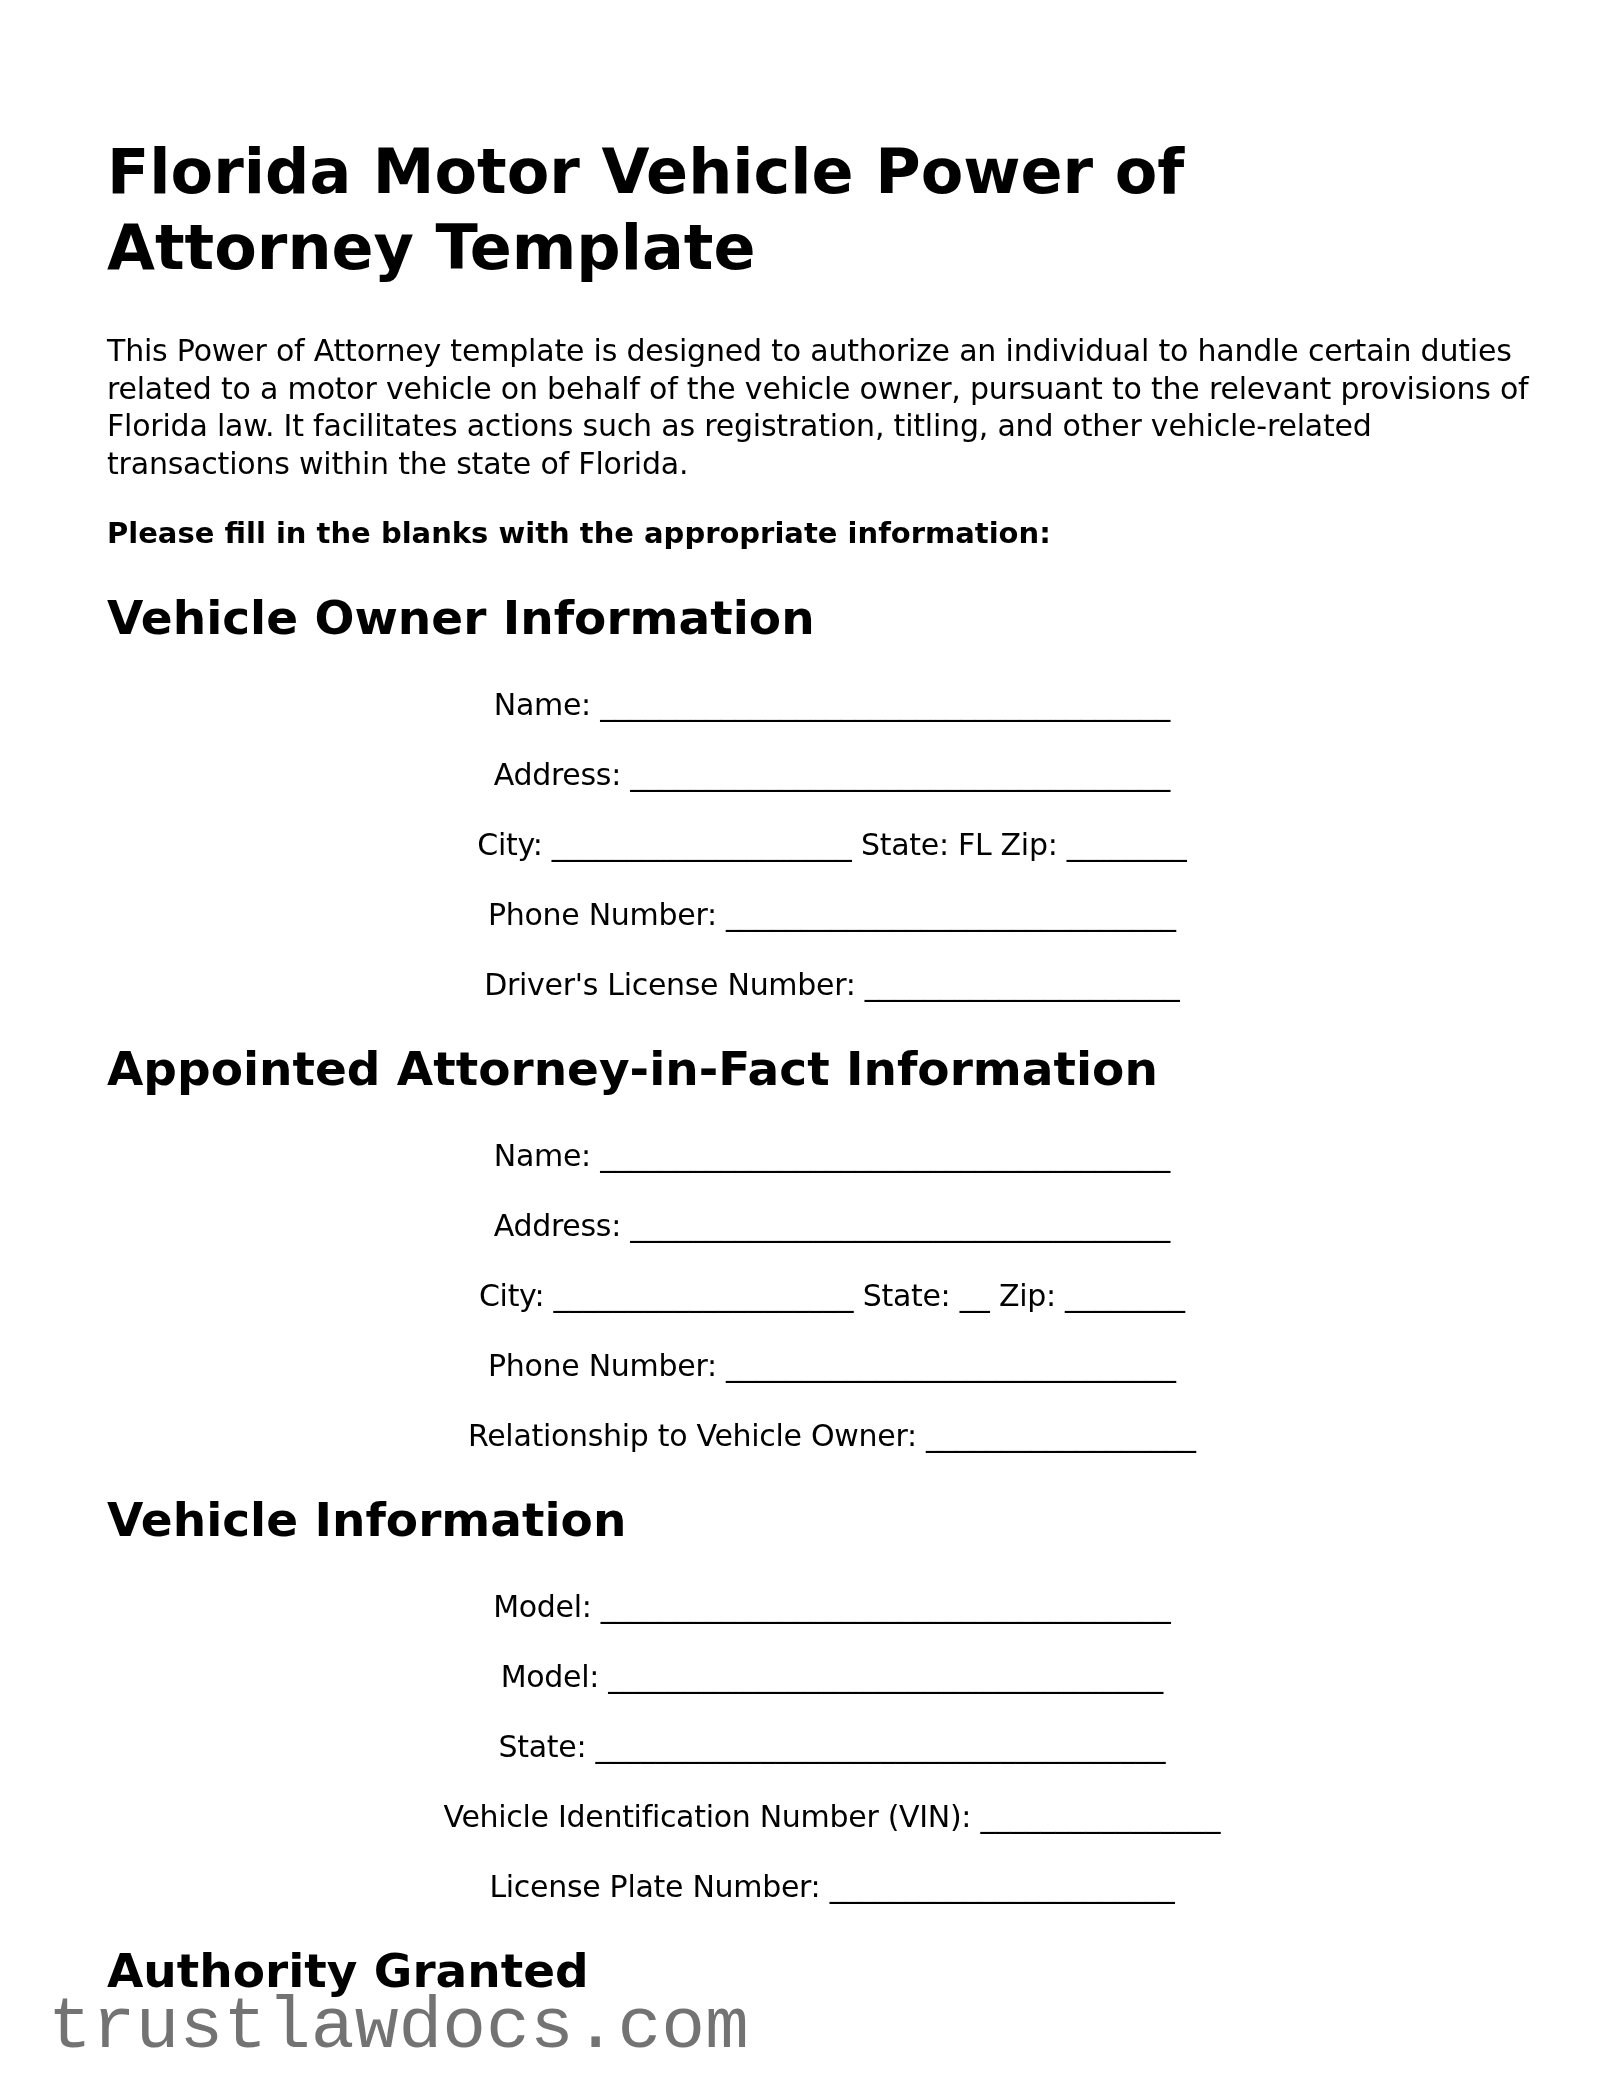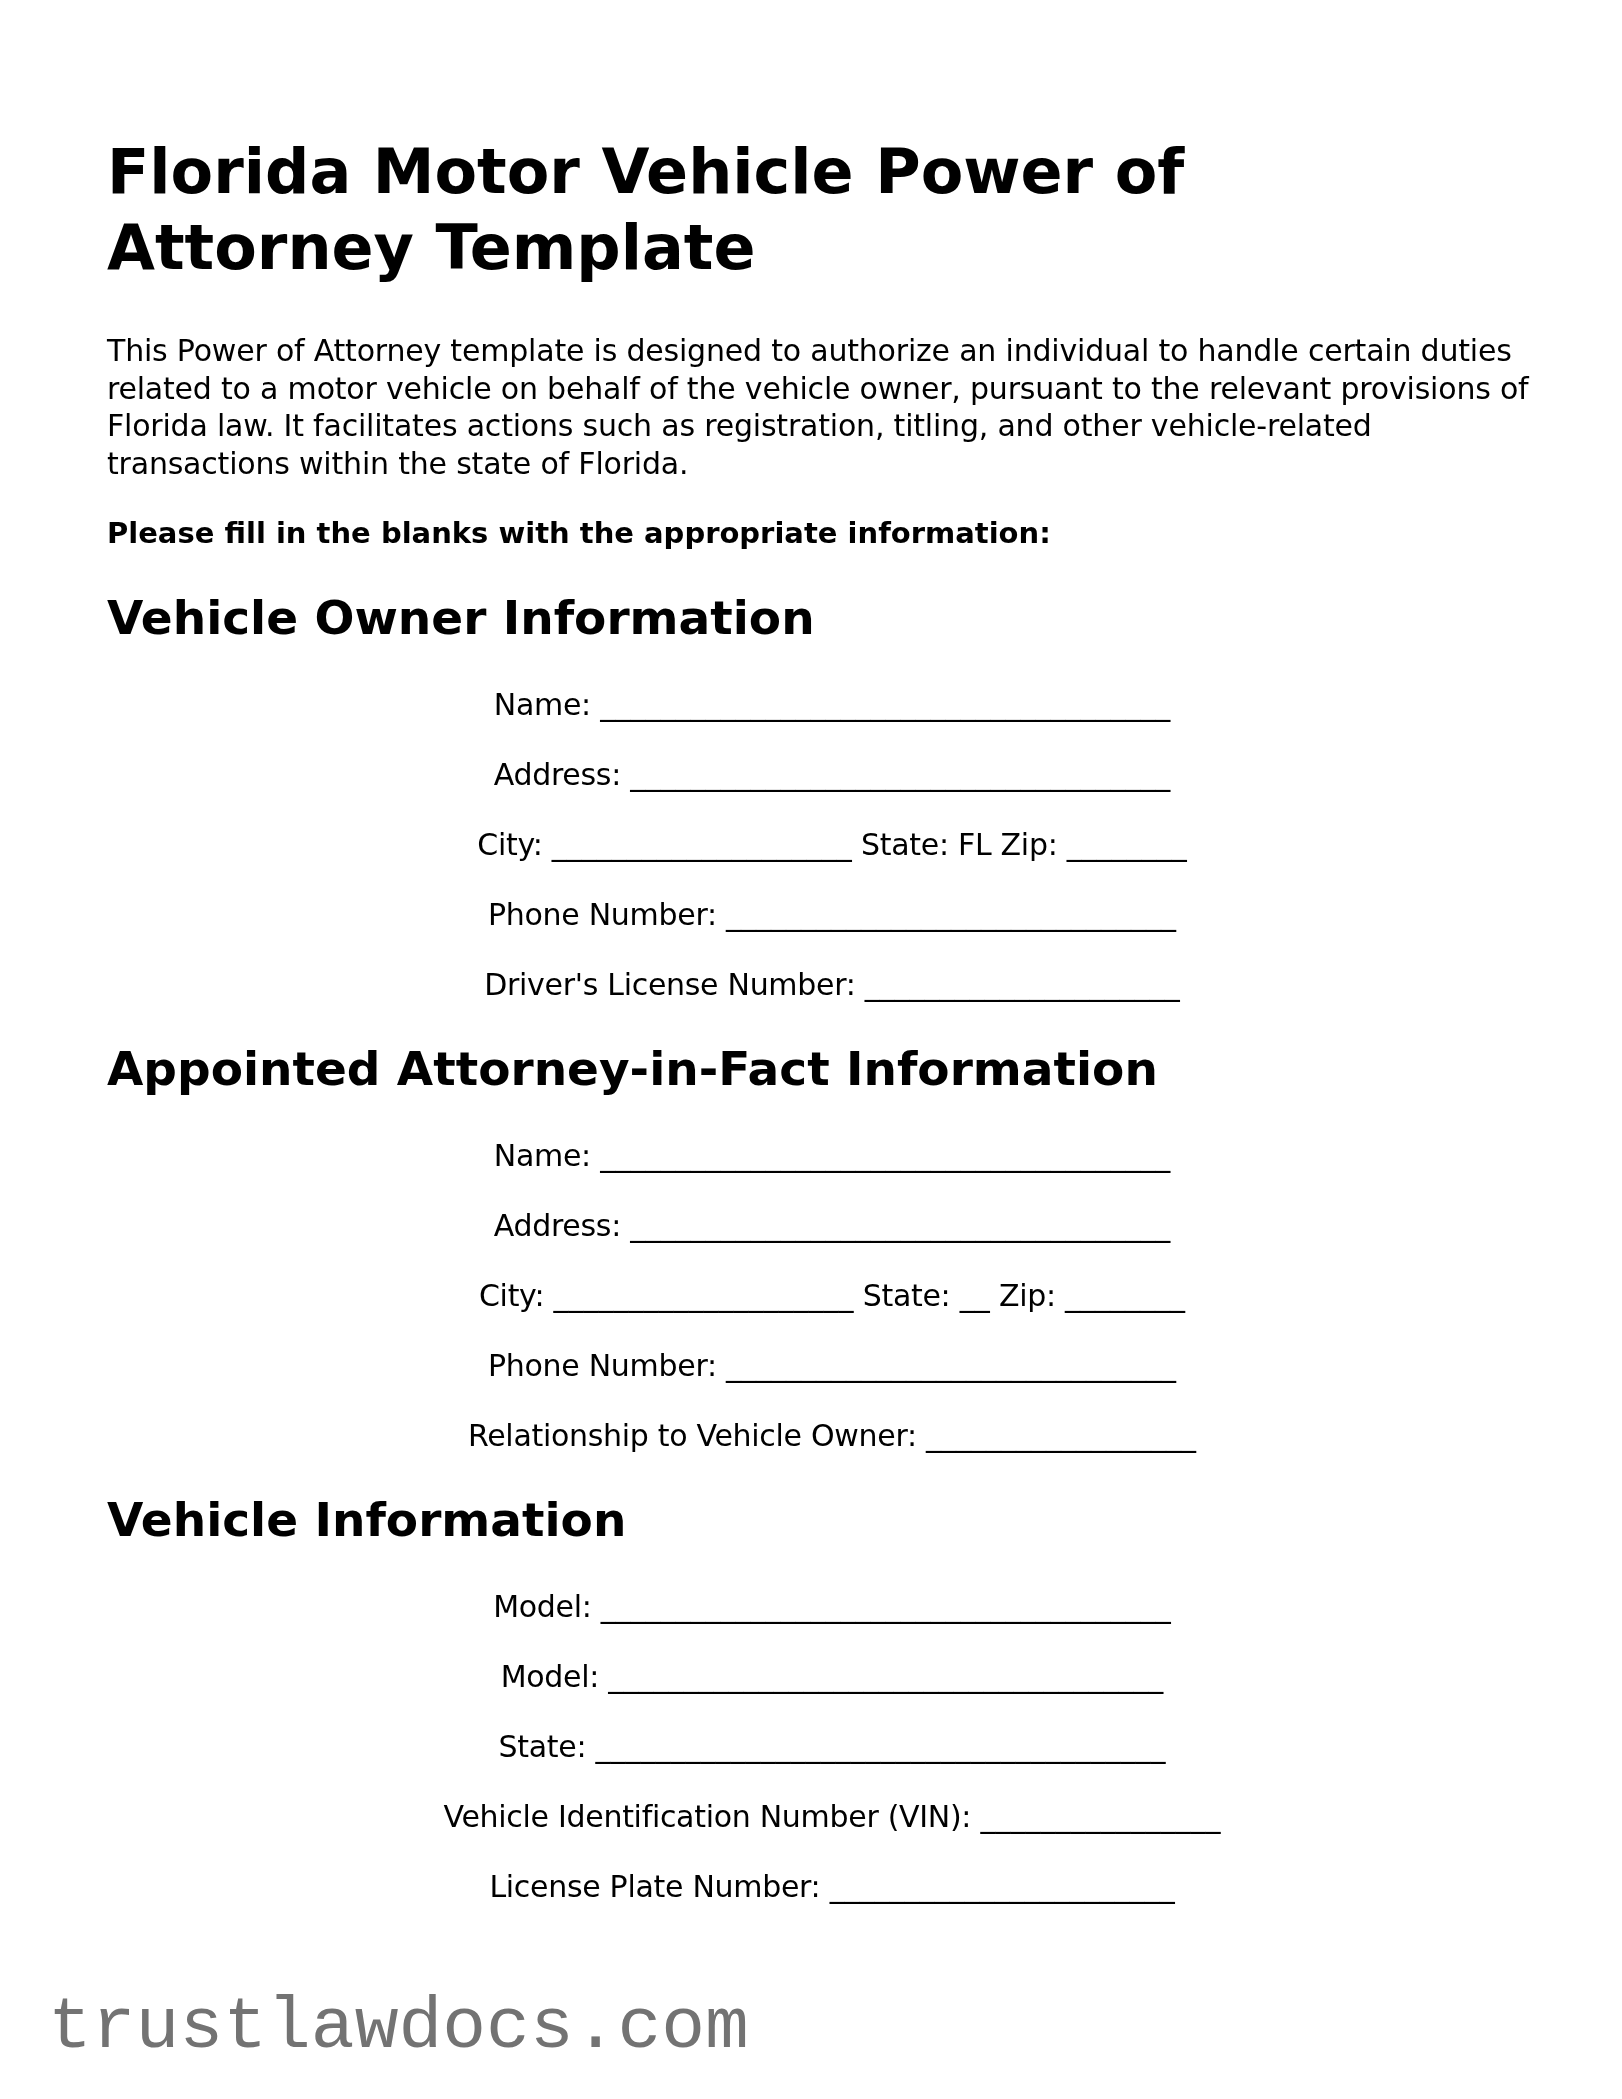--- a/index.html
+++ b/index.html
@@ -71,15 +71,18 @@
     <h2 class="section-heading">Vehicle Information</h2>
     <div class="fields">
       <div class="field-row"><span>Model:</span> <span class="blank">______________________________________</span></div>
       <div class="field-row"><span>Model:</span> <span class="blank">_____________________________________</span></div>
       <div class="field-row"><span>State:</span> <span class="blank">______________________________________</span></div>
       <div class="field-row"><span>Vehicle Identification Number (VIN):</span> <span class="blank">________________</span></div>
       <div class="field-row"><span>License Plate Number:</span> <span class="blank">_______________________</span></div>
     </div>
   </section>
 
+  <section>
+    <h2 class="section-heading">Authority Granted</h2>
+  </section>
 </div>
 
 <div class="watermark">trustlawdocs.com</div>
 
 </body></html>

